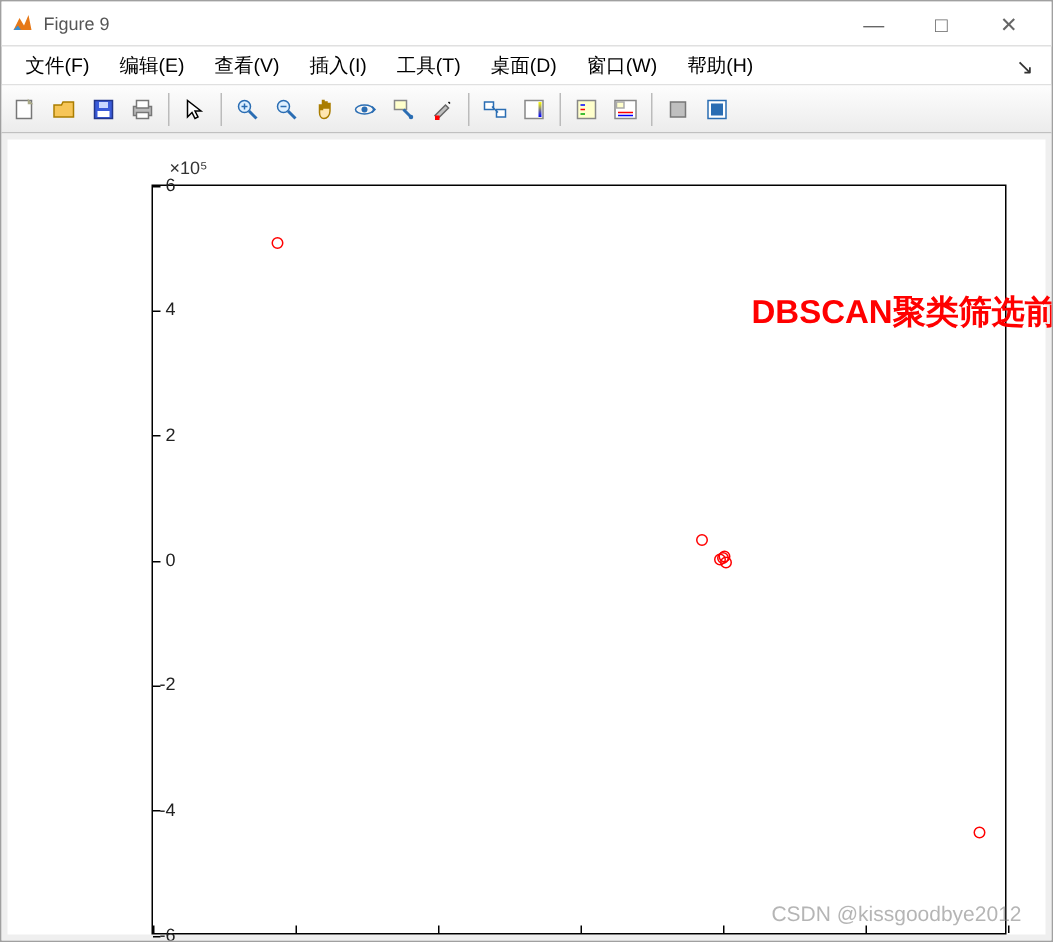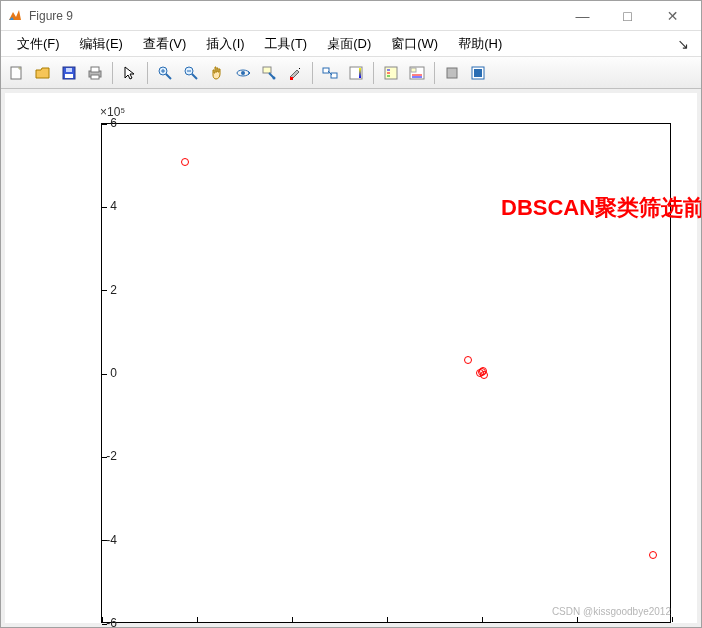--- a/index.html
+++ b/index.html
@@ -107,22 +107,22 @@
   }
   .annotation {
     position: absolute;
     font-size: 22px;
     font-weight: bold;
     color: #ff0000;
     white-space: nowrap;
   }
   .watermark {
     position: absolute;
-    right: 26px; bottom: 6px;
-    font-size: 10px;
+    right: 16px; bottom: 6px;
+    font-size: 14px;
     color: rgba(120,120,120,0.55);
     font-family: Arial, sans-serif;
   }
 </style>
 </head>
 <body>
 
 <div class="titlebar">
   <span class="tb-icon">
     <svg viewBox="0 0 16 16">
@@ -275,21 +275,21 @@
   <div class="tool-btn">
       <svg viewBox="0 0 16 16">
         <rect x="2" y="2" width="12" height="12" fill="#fff" stroke="#2a6db3"></rect>
         <rect x="4" y="4" width="8" height="8" fill="#2a6db3"></rect>
       </svg>
     </div>
 </div>
 
 <div class="plot-container">
   <div class="plot-canvas">
-    <div class="exp-label" style="left:95px; top:12px;text-align:center;">×10⁵</div>
+    <div class="exp-label" style="left:108px; top:12px;text-align:center;">×10⁵</div>
 
     <div class="axes" id="axes">
 
     <div class="tickline-y" style="top: 499.5px;"></div>
         <div class="tickline-y" style="top: 416.167px;"></div>
         <div class="tickline-y" style="top: 332.833px;"></div>
         <div class="tickline-y" style="top: 249.5px;"></div>
         <div class="tickline-y" style="top: 166.167px;"></div>
         <div class="tickline-y" style="top: 82.8333px;"></div>
         <div class="tickline-y" style="top: -0.5px;"></div>

